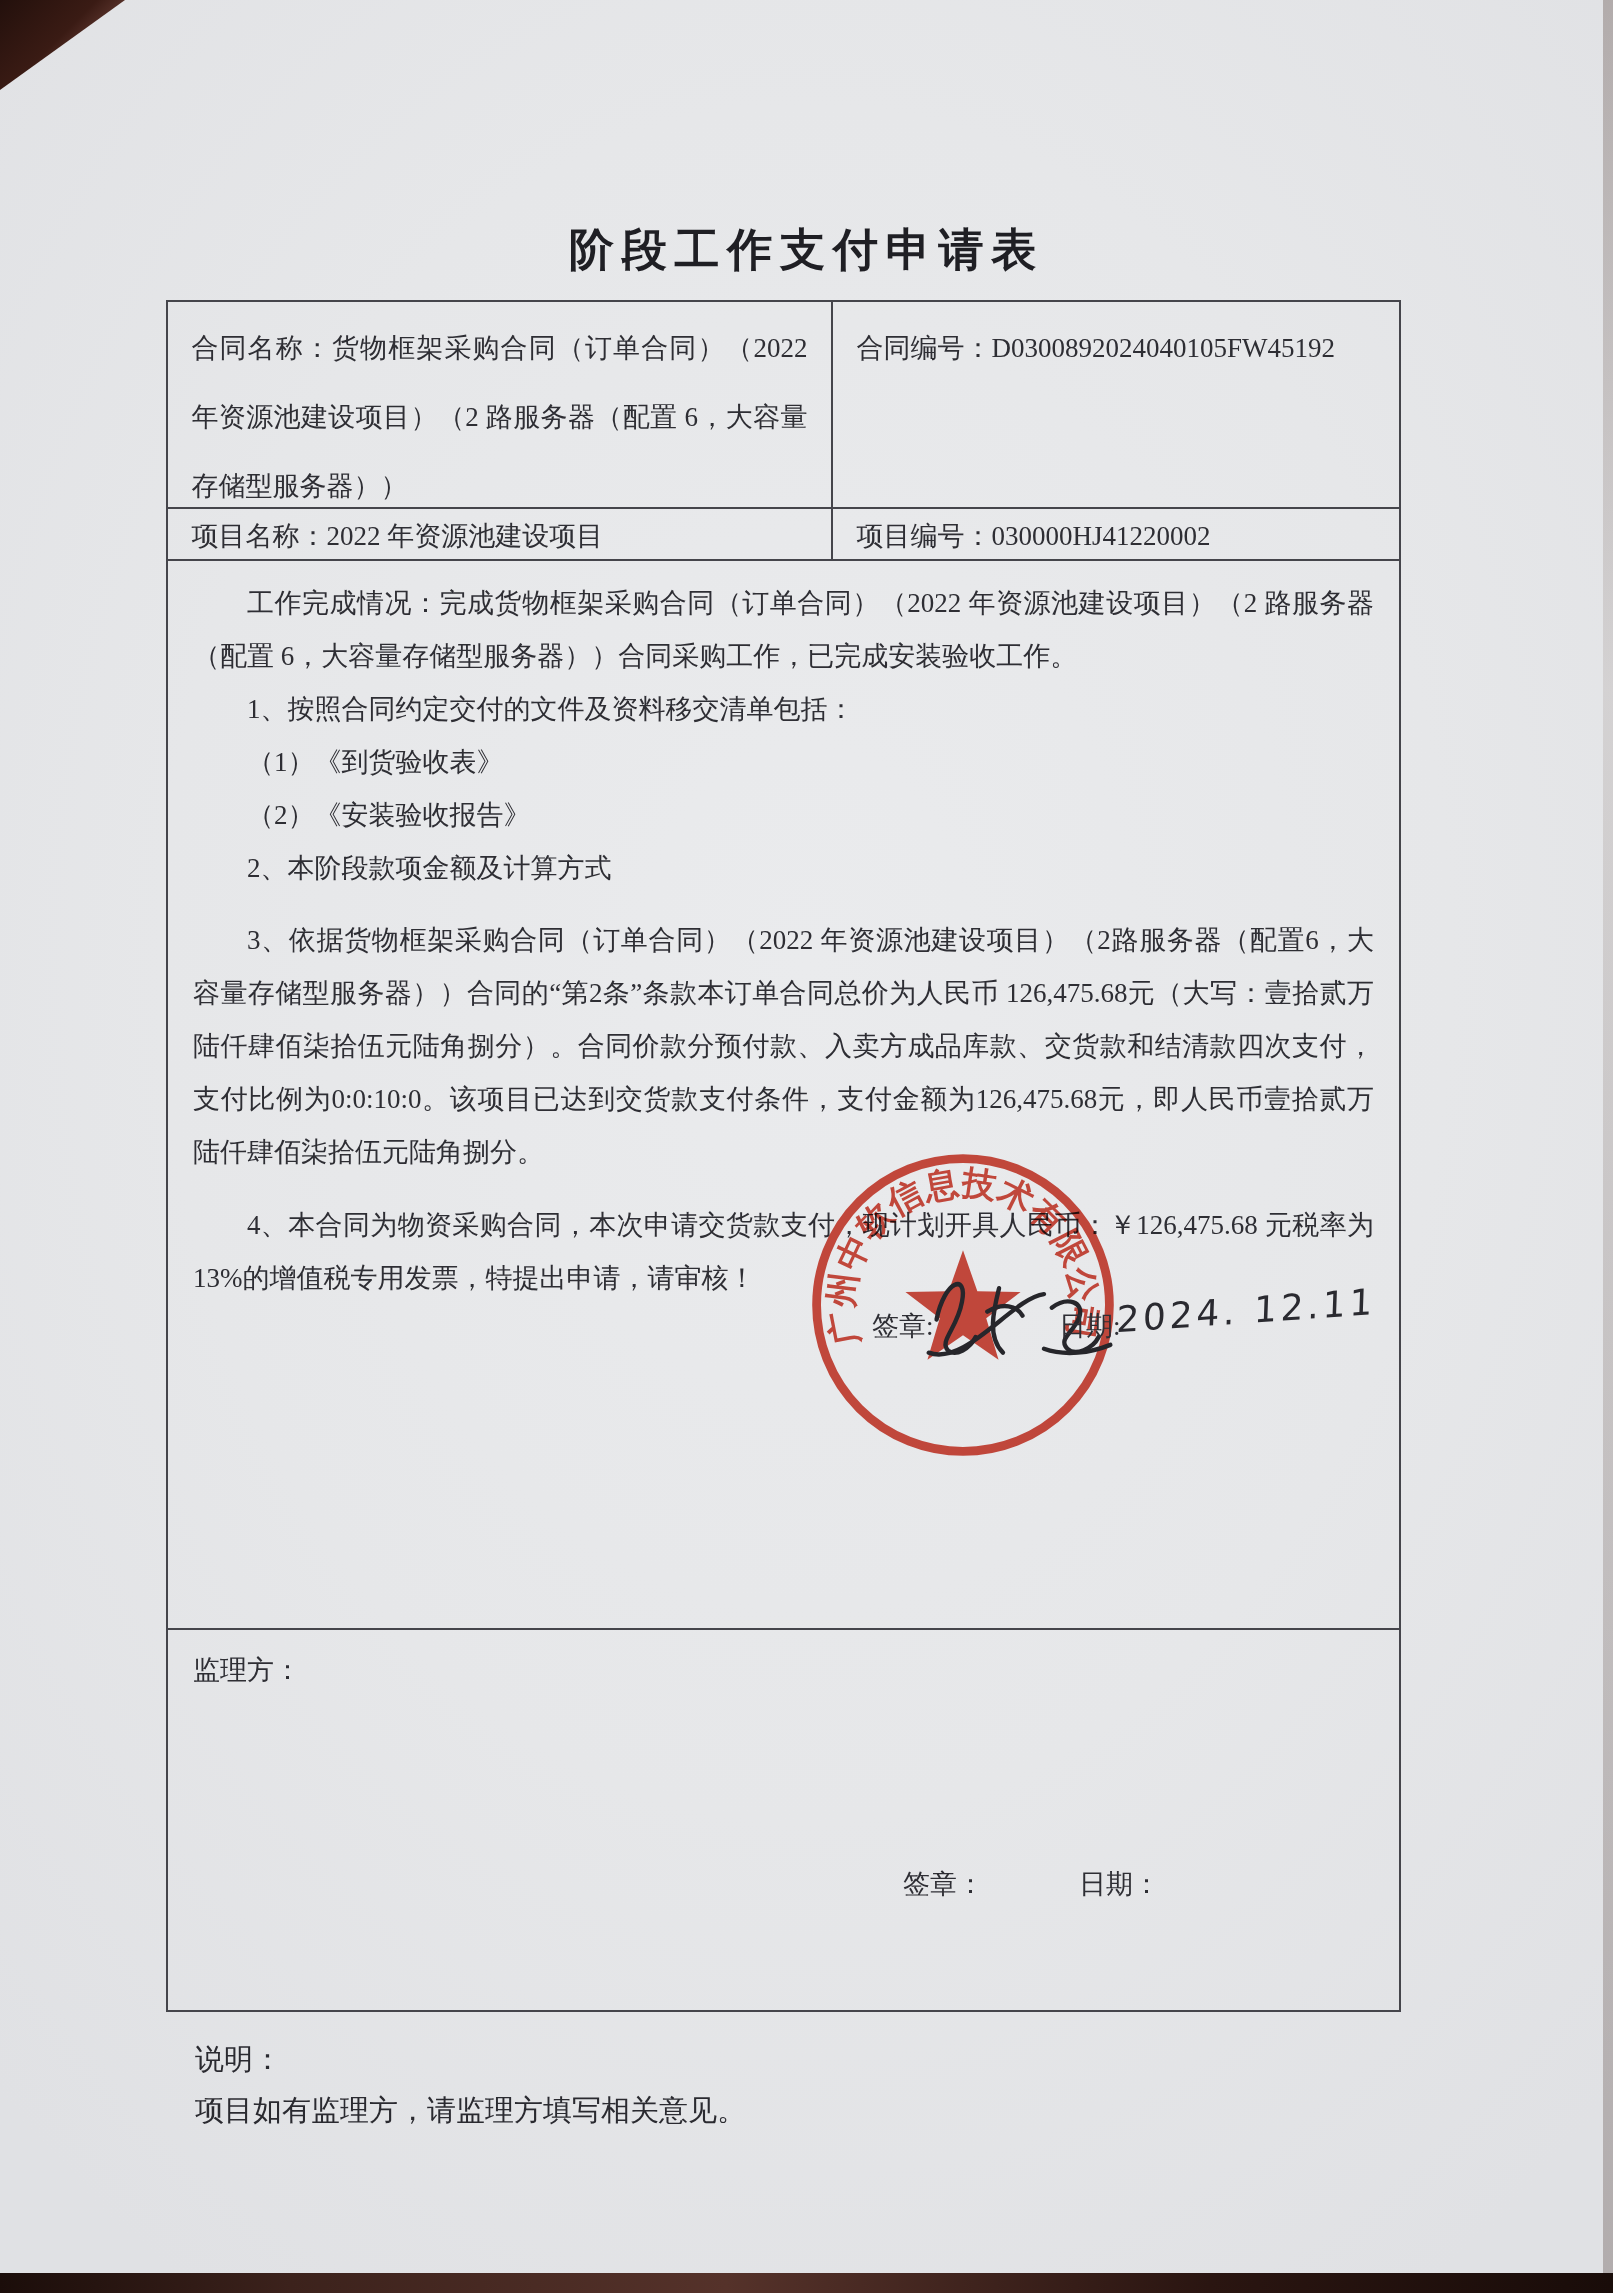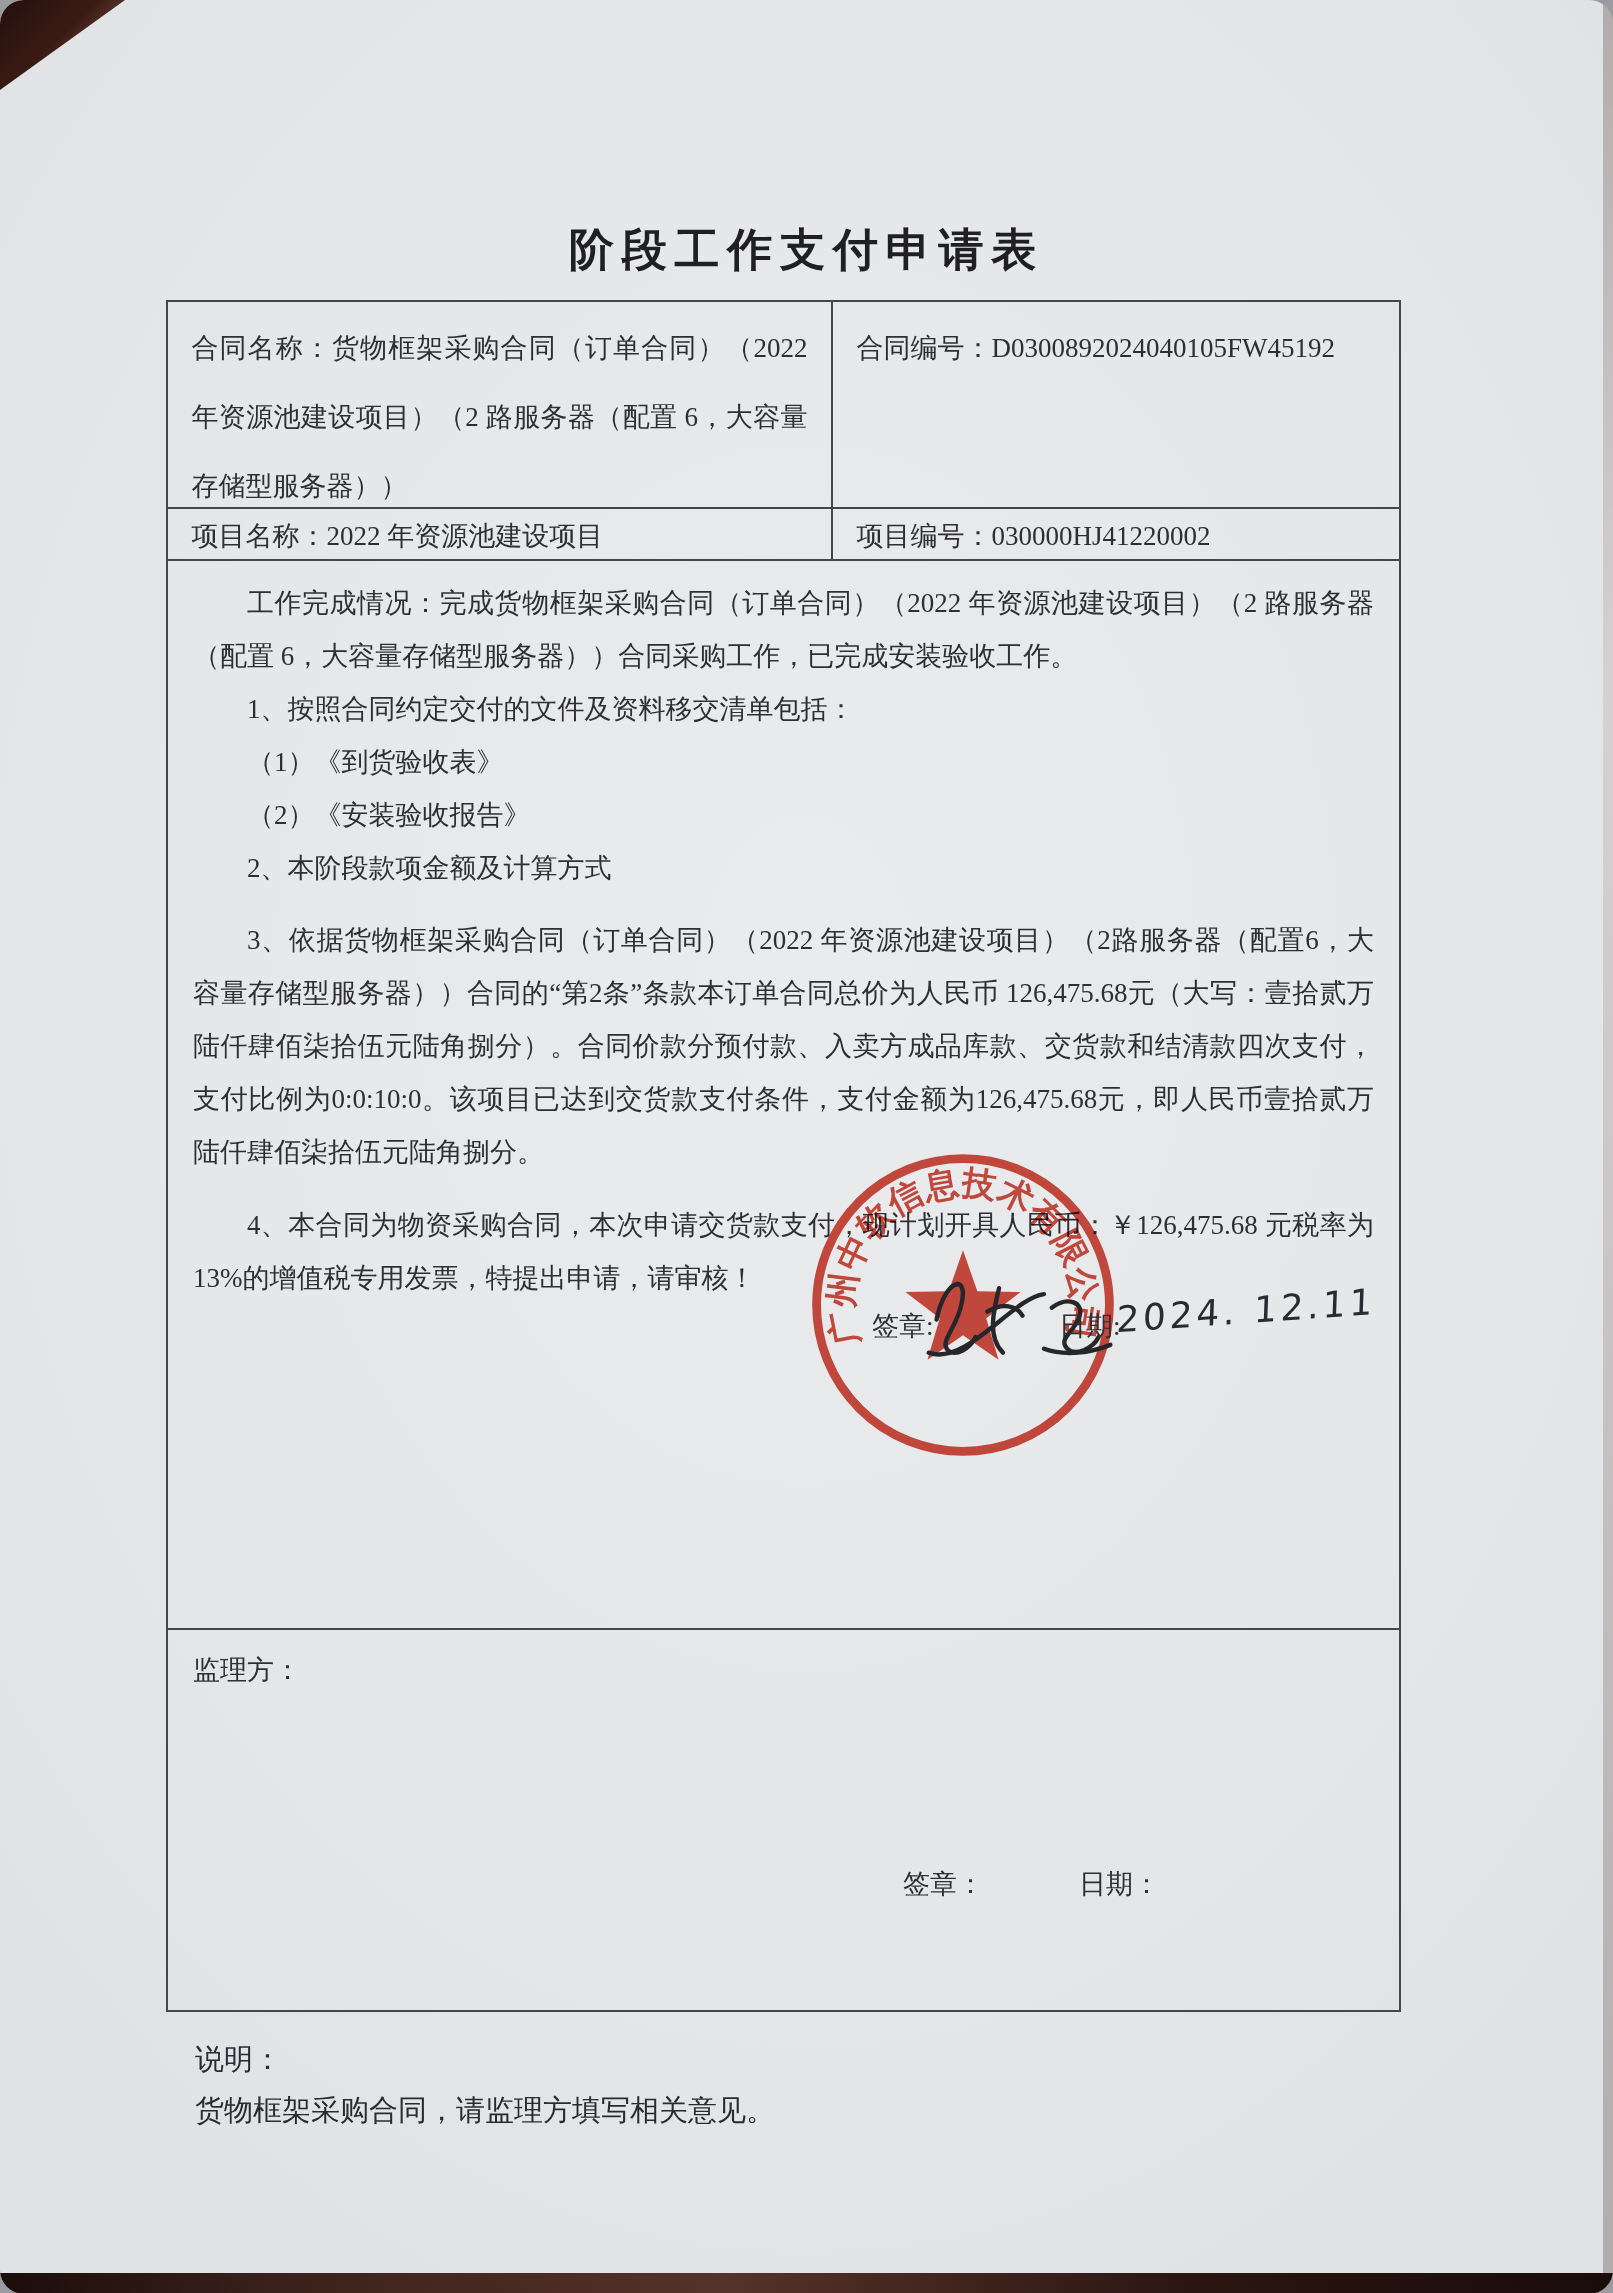--- a/index.html
+++ b/index.html
@@ -6,21 +6,20 @@
   html,body { background:#9a9aa0; }
   .page {
     position:relative;
     width:1613px; height:2294px;
     margin:0 auto;
     background:
       radial-gradient(ellipse 1170px 1560px at 50% 42%, #eaebed 0%, #e6e7e9 55%, #e0e1e4 100%);
     font-family:"Liberation Serif","DejaVu Serif",serif;
     color:#2e2e34;
     overflow:hidden;
-    border-radius:24px;
   }
   
   .corner-artifact {
     position:absolute; left:0; top:0; width:125px; height:90px;
     background:linear-gradient(135deg,#23100c 0%, #3a1b14 45%, #6b4038 70%, rgba(230,231,233,0) 72%);
     clip-path:polygon(0 0, 100% 0, 0 100%);
   }
   .bottom-artifact {
     position:absolute; left:0; bottom:0; width:100%; height:21.5px;
     background:linear-gradient(90deg,#1b0d0a 0%, #3c221c 18%, #55322a 45%, #2a1511 75%, #190c09 100%);
@@ -153,19 +152,19 @@
         <div class="sup-label">监理方：</div>
         <div class="sup-sign">签章：</div>
         <div class="sup-date">日期：</div>
       </div>
     </div>
 
   </div>
 
   <div class="footer-notes">
     <div>说明：</div>
-    <div>货物框架采购合同，请监理方填写相关意见。</div>
+    <div>项目如有监理方，请监理方填写相关意见。</div>
   </div>
 
   <div class="bottom-artifact"></div>
 
 </div>
 
 
 </body></html>

